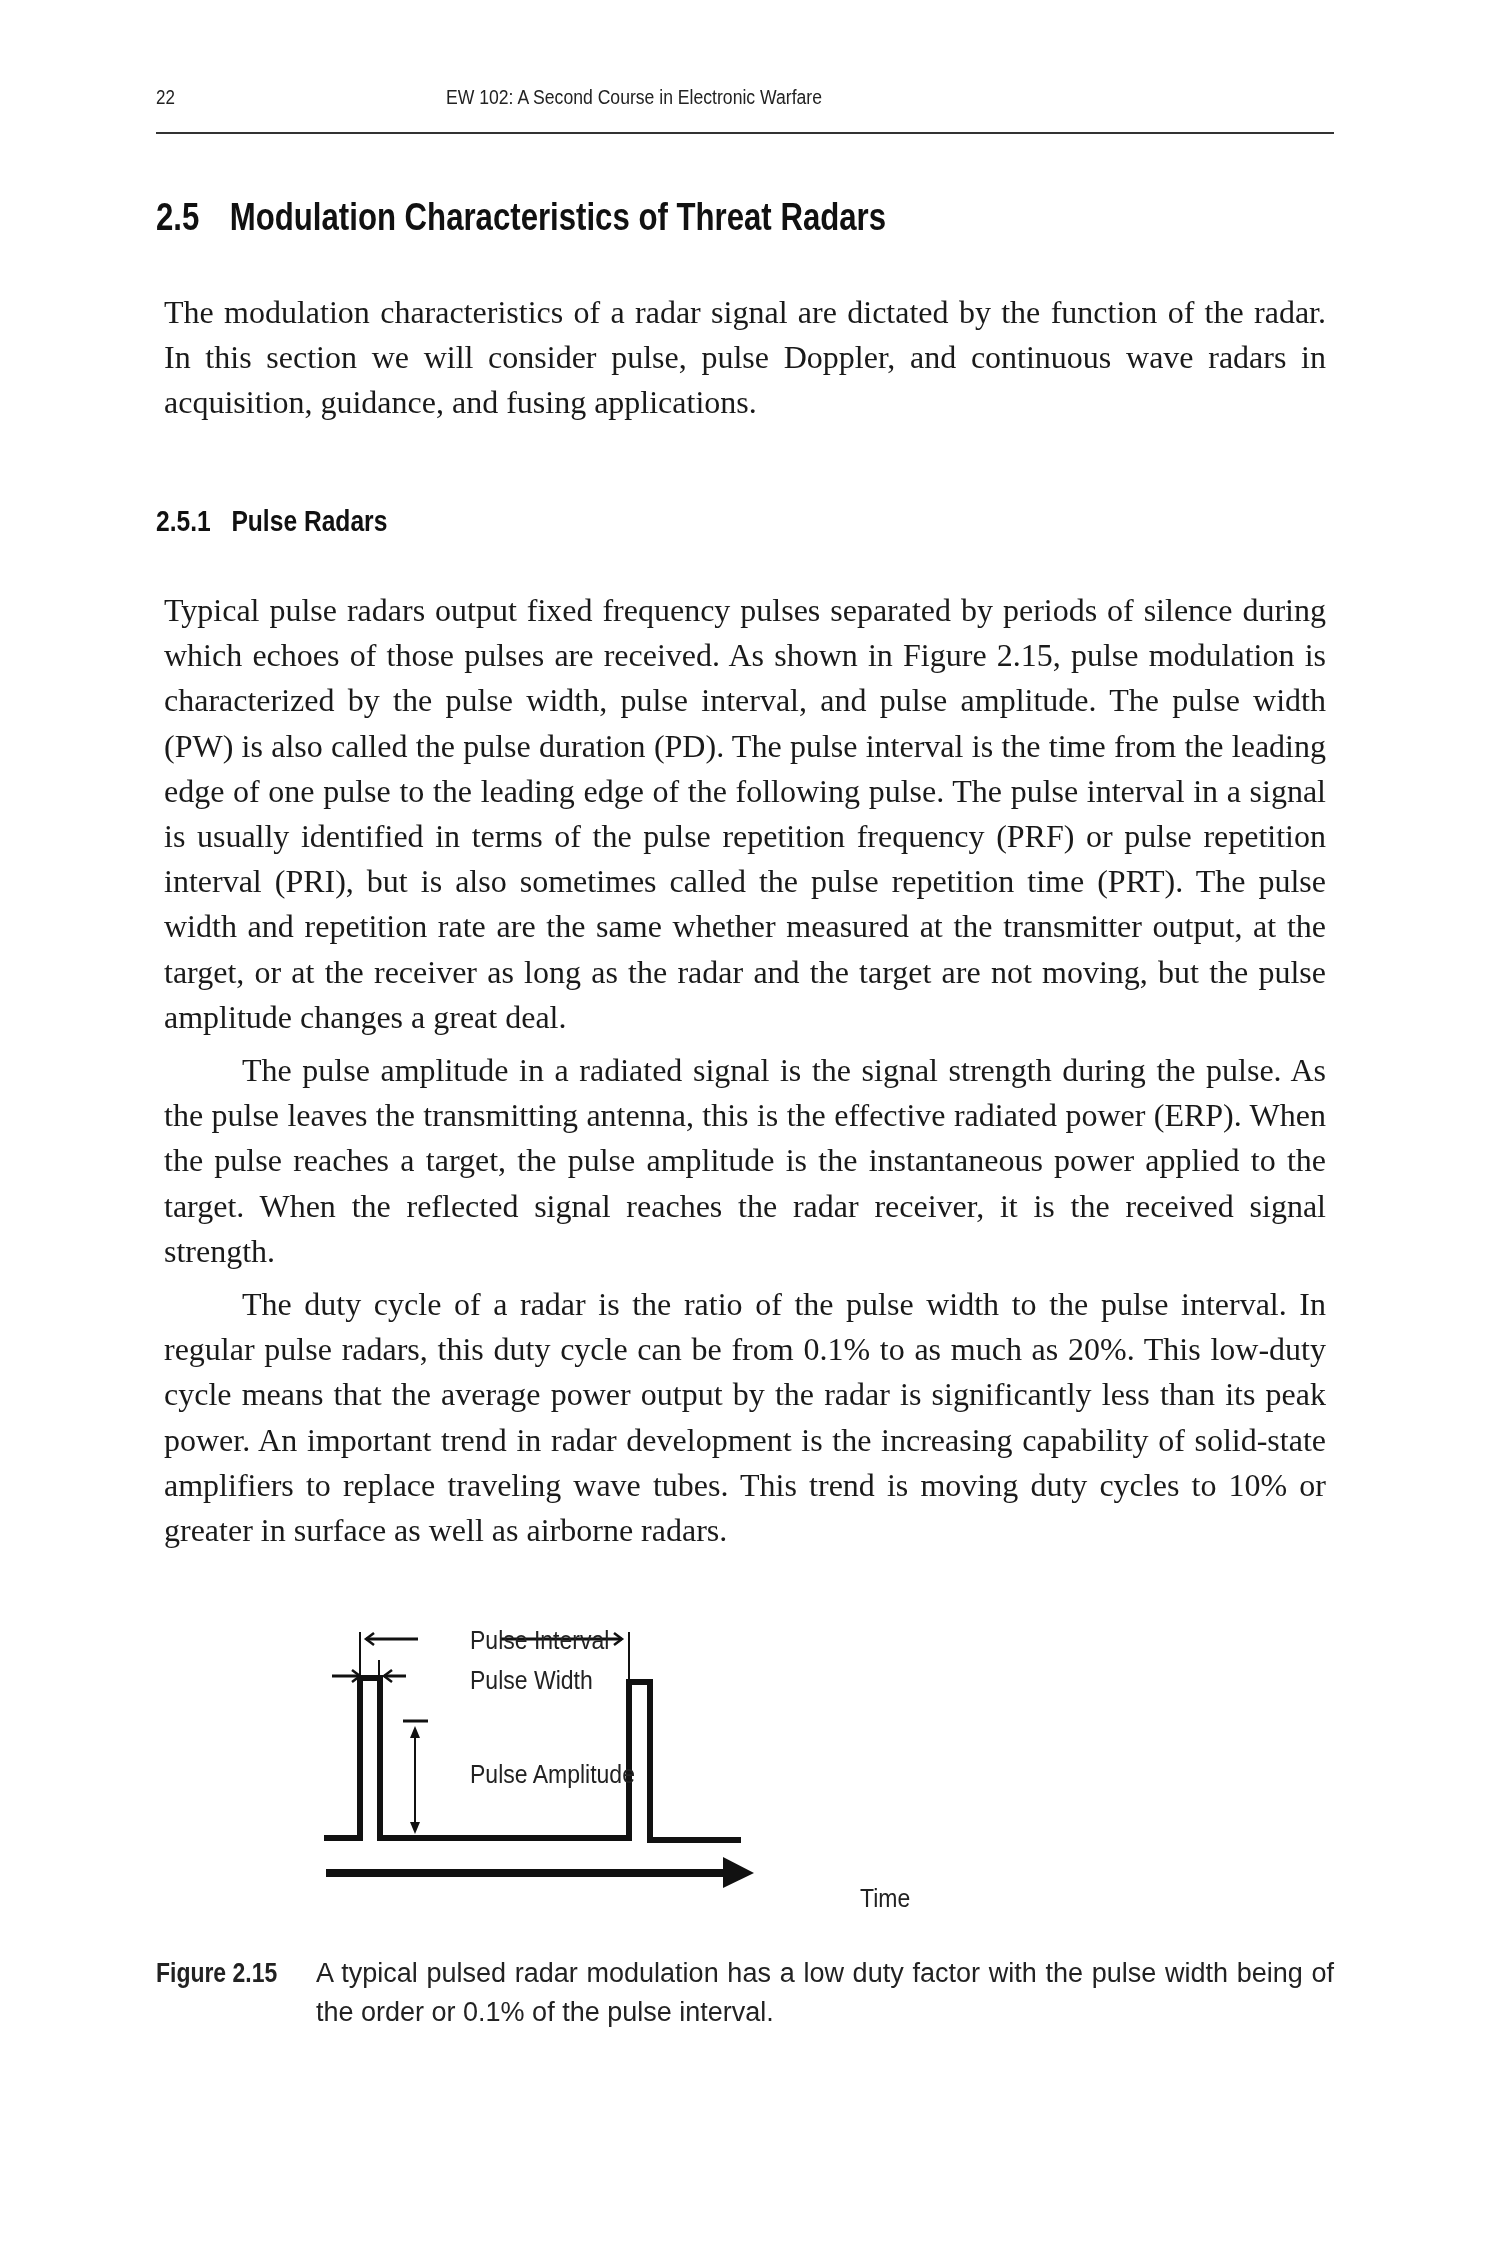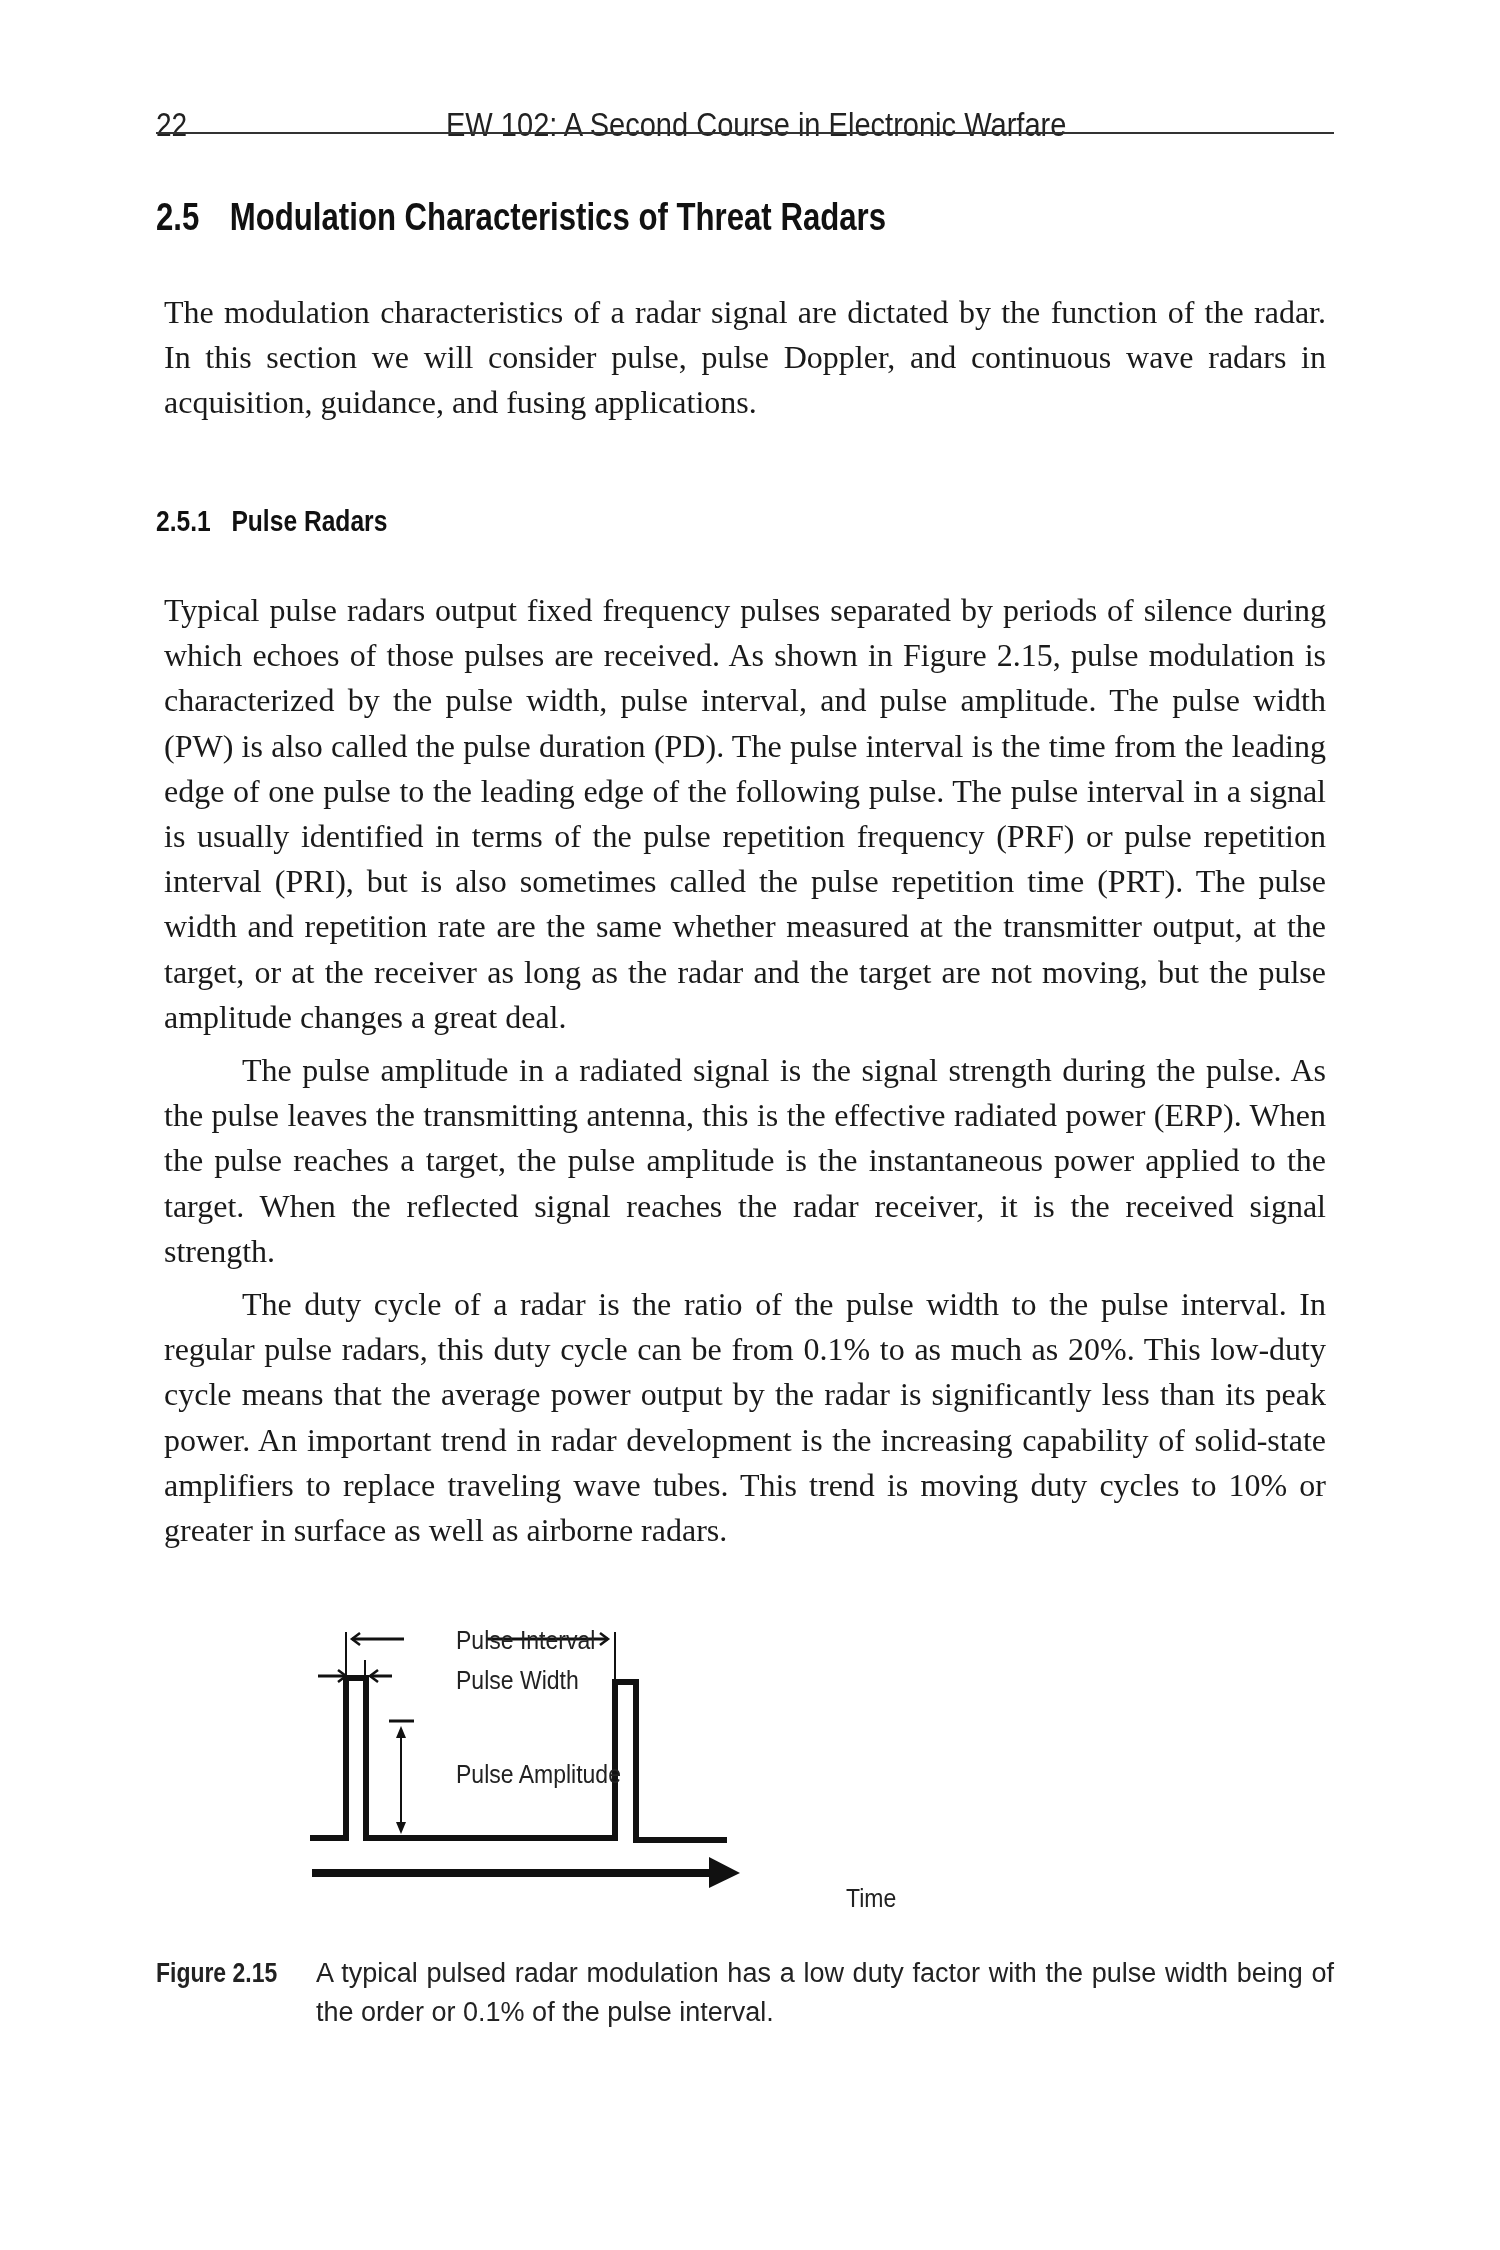--- a/index.html
+++ b/index.html
@@ -1,41 +1,41 @@
 <!DOCTYPE html>
 <html><head>
 <meta charset="utf-8">
 <style>
   html, body { margin: 0; padding: 0; background: #ffffff; }
   body { width: 1500px; height: 2250px; position: relative; overflow: hidden; color: #1a1a1a; }
   .page { position: absolute; left: 156px; top: 0; width: 1178px; }
 
   .running-head { position: absolute; top: 86px; left: 0; width: 1178px; height: 40px;
-    font-family: "Liberation Sans", sans-serif; font-size: 33px; color: #222; margin-top: 20px; }
+    font-family: "Liberation Sans", sans-serif; font-size: 20px; color: #222; }
   .running-head .pno { position: absolute; left: 0; top: 0; transform: scaleX(0.85); transform-origin: left; }
   .running-head .title { position: absolute; left: 290px; top: 0; transform: scaleX(0.88); transform-origin: left; white-space: nowrap; }
   .rule { position: absolute; top: 132px; left: 0; width: 1178px; height: 2px; background: #333; }
 
   .h1 { position: absolute; top: 196px; left: 0; font-family: "Liberation Sans", sans-serif; font-weight: bold;
     font-size: 38px; white-space: nowrap; transform: scaleX(0.82); transform-origin: left; color: #111; }
   .h1 .num { display: inline-block; width: 90px; }
 
   .body { font-family: "Liberation Serif", serif; font-size: 32px; line-height: 45.2px; text-align: justify;
     color: #1a1a1a; position: absolute; left: 0; width: 1178px; }
   .body p { margin: 8px; }
   .body p.indent { text-indent: 78px; }
   .p-intro { top: 282px; }
 
   .h2 { position: absolute; top: 504px; left: 0; font-family: "Liberation Sans", sans-serif; font-weight: bold;
     font-size: 30px; white-space: nowrap; transform: scaleX(0.82); transform-origin: left; color: #111; }
   .h2 .num { display: inline-block; width: 92px; }
 
   .p-main { top: 580px; }
 
-  .figure { position: absolute; left: 150px; top: 1620px; width: 1100px; height: 300px; }
+  .figure { position: absolute; left: 164px; top: 1620px; width: 1100px; height: 300px; }
   .figure svg { position: absolute; left: 0; top: 0; }
   .fig-label { position: absolute; font-family: "Liberation Sans", sans-serif; font-size: 25px; color: #222; white-space: nowrap; transform: scaleX(0.92); transform-origin: left; }
 
   .caption { position: absolute; top: 1954px; left: 0; width: 1178px; font-family: "Liberation Sans", sans-serif;
     font-size: 27px; line-height: 39px; color: #222; }
   .caption .lbl { position: absolute; left: 0; top: 0; font-weight: bold; transform: scaleX(0.85); transform-origin: left; white-space: nowrap; }
   .caption .txt { position: absolute; left: 160px; top: 0; width: 1018px; text-align: justify; }
 </style>
 </head>
 <body>

